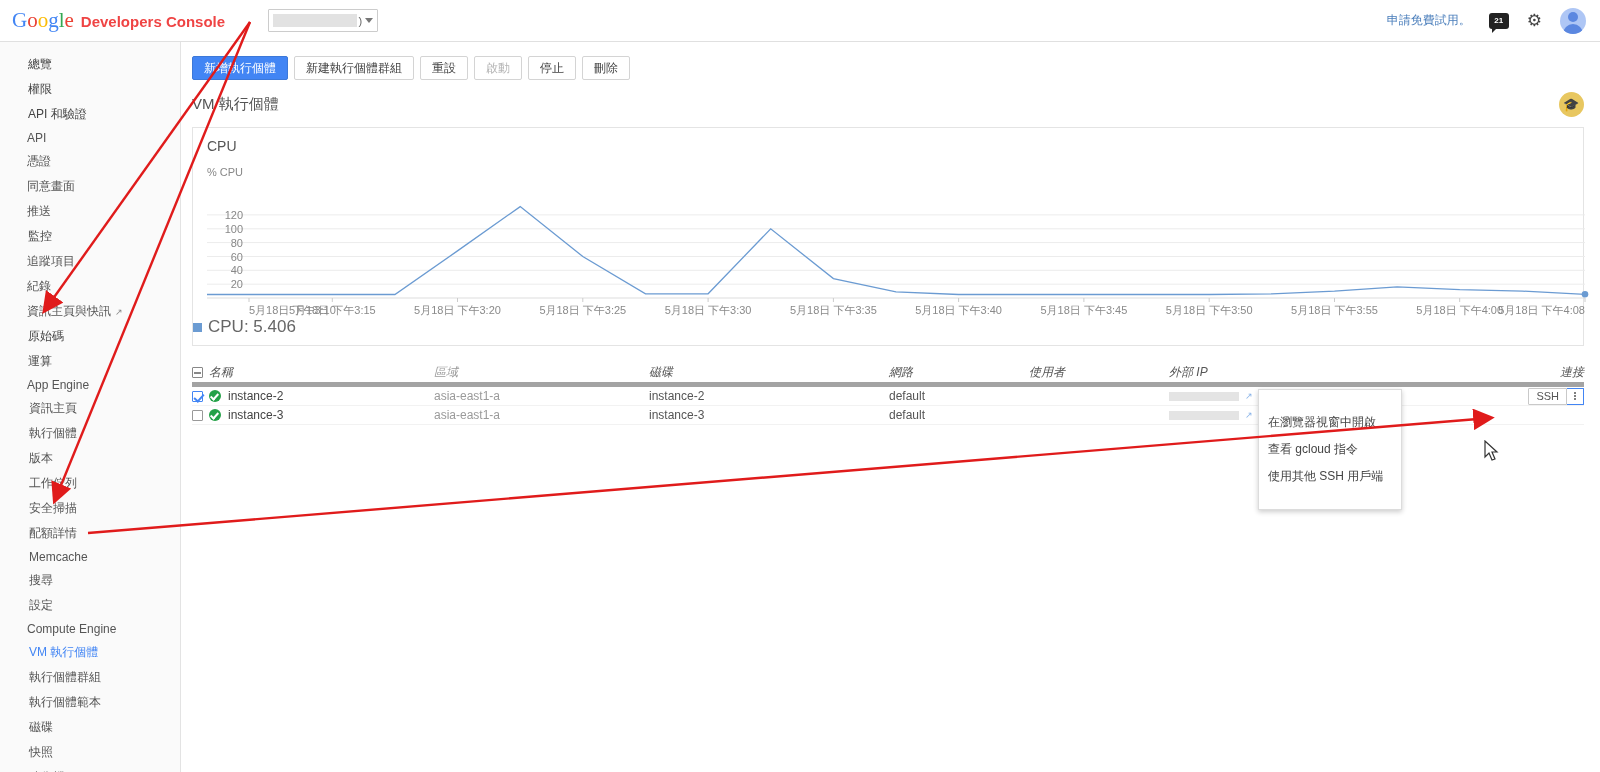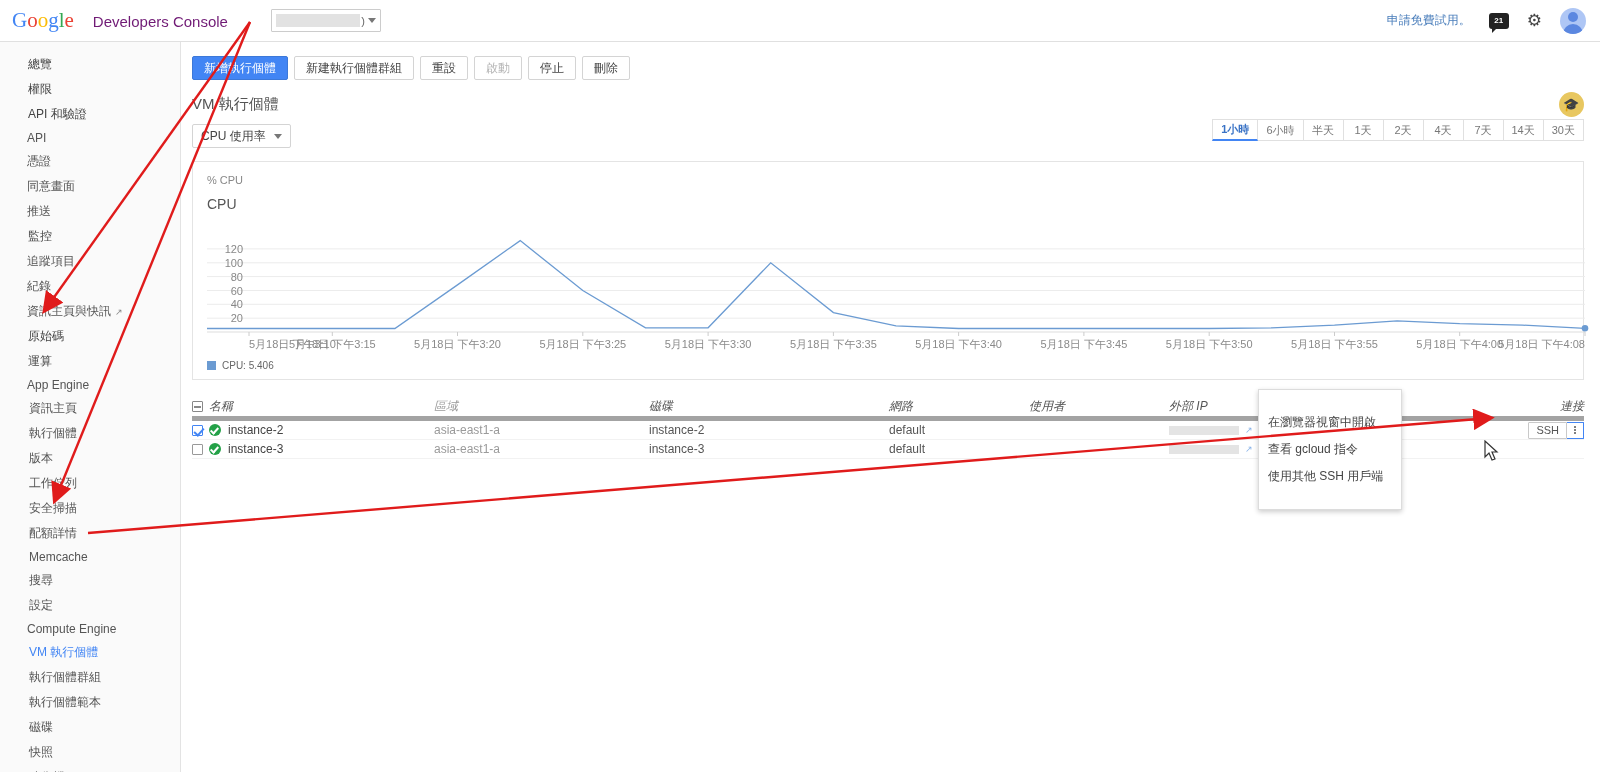--- a/index.html
+++ b/index.html
@@ -20,21 +20,21 @@
   
   #header {
     position:absolute; left:0; top:0; width:1600px; height:42px;
     background:#fff; border-bottom:1px solid #e0e0e0;
     display:flex; align-items:center;
   }
   .logo-wrap { display:flex; align-items:baseline; padding-left:12px; }
   .g-logo { font-family:"Liberation Serif", serif; font-size:21px; letter-spacing:0px;text-align:center; }
   .g-logo .b{color:#4285f4;} .g-logo .r{color:#ea4335;}
   .g-logo .y{color:#fbbc05;} .g-logo .g{color:#34a853;}
-  .dev-console { font-size:15px; color:#701a75; margin-left:19px; font-weight:400; }
+  .dev-console { font-size:15px; color:#ef4444; margin-left:7px; font-weight:700; }
   #project-picker {
     margin-left:43px; width:110px; height:23px; border:1px solid #ccc;
     background:#fff; display:flex; align-items:center; padding:0 4px;
     border-radius:1px;
   }
   #project-redact { flex:1; height:13px; background:#e2e2e2; }
   .paren { font-size:11px; color:#666; margin:0 3px 0 1px; }
   .caret-dn {
     width:0;height:0;border-left:4px solid transparent;border-right:4px solid transparent;
     border-top:5px solid #777;
@@ -107,22 +107,22 @@
 
   
   #chart-card {
     margin:13px 16px 0 11px; border:1px solid #e4e4e4; background:#fff; height:219px;
     position:relative;
   }
   #chart-title { font-size:14px; color:#555; padding:10px 0 0 14px; }
   #chart-yunit { font-size:11px; color:#888; padding:12px 0 0 14px; }
   #plot { position:absolute; left:14px; top:80px; right:14px; height:90px; }
   #chart-legend {
-    position:absolute; left:14px; bottom:8px; display:flex; align-items:center; gap:6px;
-    font-size:10px; color:#666;
+    position:absolute; left:0; bottom:8px; display:flex; align-items:center; gap:6px;
+    font-size:17px; color:#666;
   }
   .legend-swatch { width:9px; height:9px; background:#6b9bd2; }
 
   
   #table { margin:17px 16px 0 11px; }
   #table-head, .trow {
     display:flex; align-items:center; font-size:12px;
   }
   #table-head { height:24px; color:#555; border-bottom:5px solid #a3a3a3;font-style:italic; }
   .trow { height:19px; border-bottom:1px solid #f2f2f2; position:relative; }
@@ -248,41 +248,24 @@
       <div class="btn">新建執行個體群組</div>
       <div class="btn">重設</div>
       <div class="btn disabled">啟動</div>
       <div class="btn">停止</div>
       <div class="btn">刪除</div>
     </div>
   <div id="edu-badge">🎓</div>
 
   <div id="page-title">VM 執行個體</div>
 
-  <div id="metric-row">
-    <div id="metric-select">
-      <span>CPU 使用率</span>
-      <span class="caret-dn"></span>
-    </div>
-    <div id="range-tabs">
-        <div class="rtab sel">1小時</div>
-        <div class="rtab">6小時</div>
-        <div class="rtab">半天</div>
-        <div class="rtab">1天</div>
-        <div class="rtab">2天</div>
-        <div class="rtab">4天</div>
-        <div class="rtab">7天</div>
-        <div class="rtab">14天</div>
-        <div class="rtab">30天</div>
-      </div>
-  </div>
 
   <div id="chart-card">
+    <div id="chart-title">CPU</div>
     <div id="chart-yunit">% CPU</div>
-    <div id="chart-title">CPU</div>
     <div id="plot"><svg width="1378" height="112" viewBox="0 0 1378 112" style="overflow:visible">
           <line x1="0" y1="6.9" x2="1378" y2="6.9" stroke="#ececec" stroke-width="1"></line>
           <text x="36" y="10.9" font-size="11" fill="#888" text-anchor="end" font-family="Liberation Sans, sans-serif">120</text>
           <line x1="0" y1="20.8" x2="1378" y2="20.8" stroke="#ececec" stroke-width="1"></line>
           <text x="36" y="24.8" font-size="11" fill="#888" text-anchor="end" font-family="Liberation Sans, sans-serif">100</text>
           <line x1="0" y1="34.6" x2="1378" y2="34.6" stroke="#ececec" stroke-width="1"></line>
           <text x="36" y="38.6" font-size="11" fill="#888" text-anchor="end" font-family="Liberation Sans, sans-serif">80</text>
           <line x1="0" y1="48.5" x2="1378" y2="48.5" stroke="#ececec" stroke-width="1"></line>
           <text x="36" y="52.5" font-size="11" fill="#888" text-anchor="end" font-family="Liberation Sans, sans-serif">60</text>
           <line x1="0" y1="62.3" x2="1378" y2="62.3" stroke="#ececec" stroke-width="1"></line>

